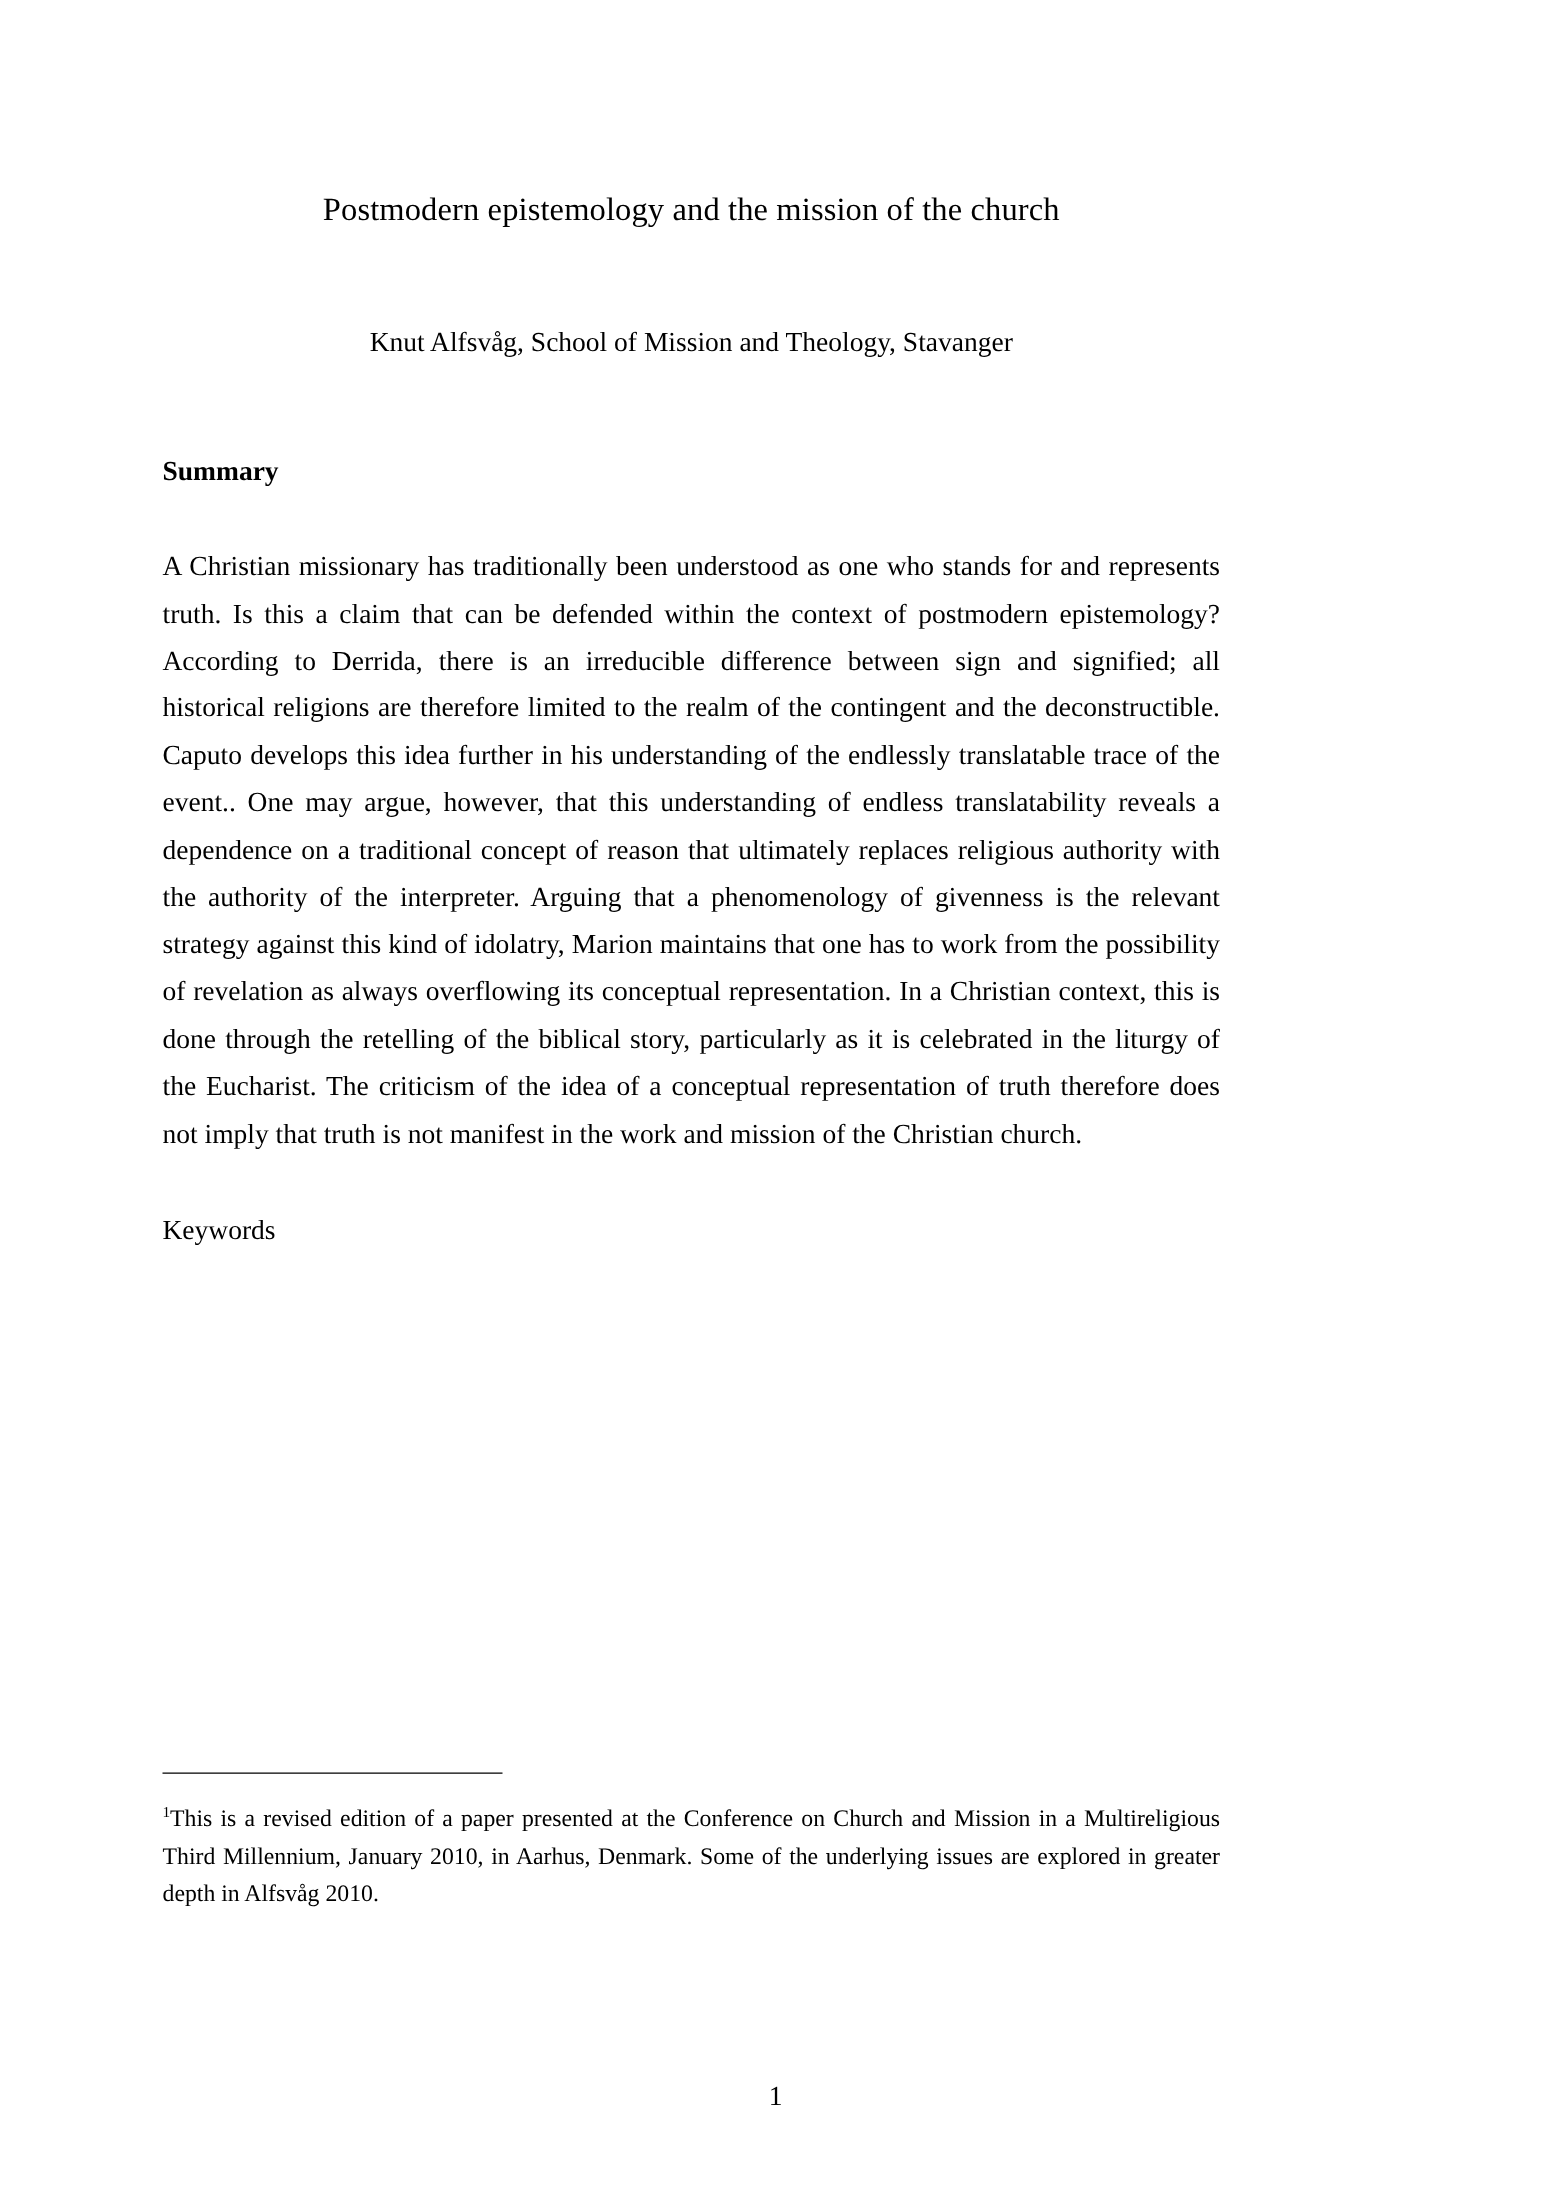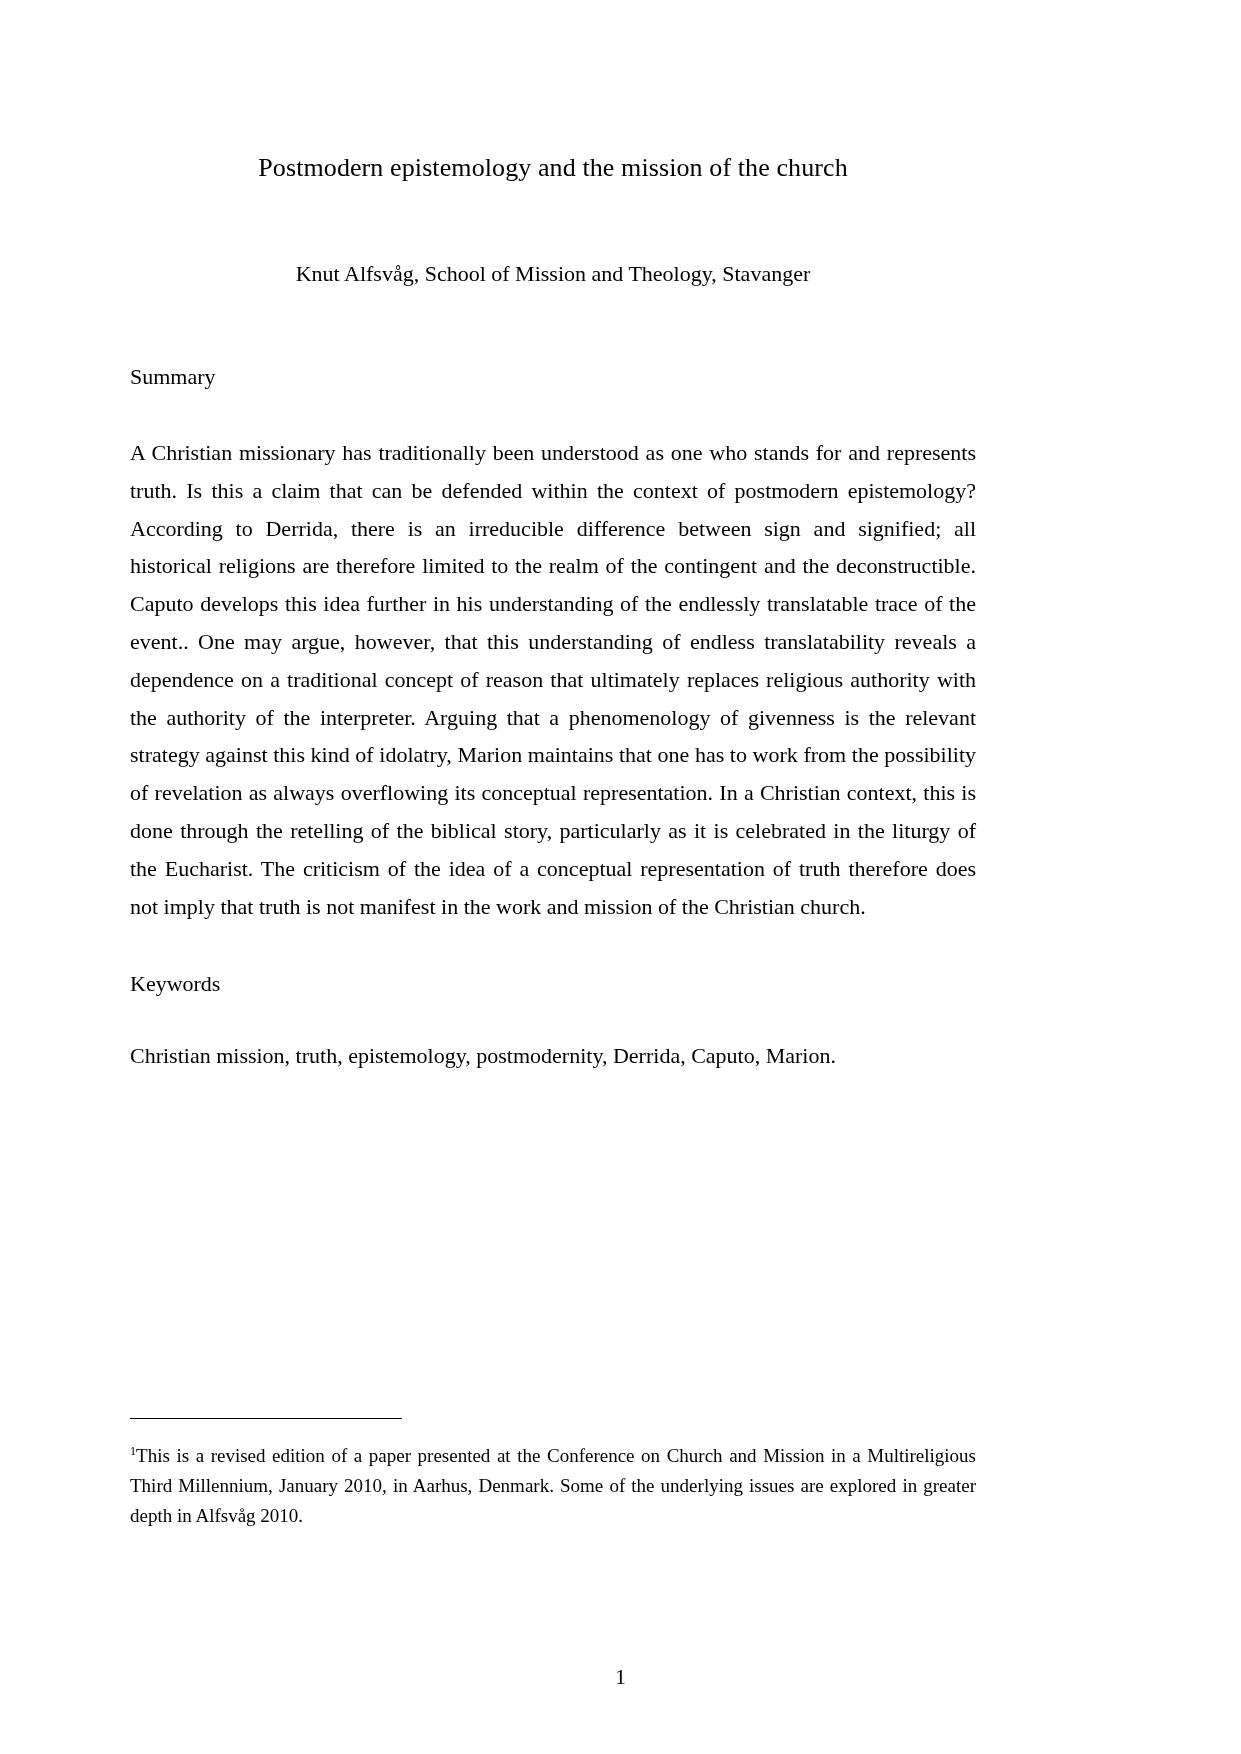--- a/index.html
+++ b/index.html
@@ -50,21 +50,21 @@
     line-height: 1.2;
   }
 
   .section-label {
     font-size: 22px;
     margin: 0;
     line-height: 1.2;
     text-align: left;
   }
 
-  .pad-summary { padding-top: 60px; }
+  .pad-summary { padding-top: 60px; font-weight: bold; }
   .pad-abstract { padding-top: 44px; }
   .pad-keywords-label { padding-top: 46px; }
   .pad-keywords-list { padding-top: 45px; }
   .pad-heading { padding-top: 45px; }
   .pad-intro-body { padding-top: 42px; }
 
   p.body-text {
     font-size: 22px;
     line-height: 37.8px;
     margin: 0;
@@ -131,21 +131,20 @@
     <h1 class="doc-title">Postmodern epistemology and the mission of the church</h1>
 
     <p class="author-line">Knut Alfsvåg, School of Mission and Theology, Stavanger</p>
 
     <p class="section-label pad-summary">Summary</p>
 
     <p class="body-text pad-abstract">A Christian missionary has traditionally been understood as one who stands for and represents truth. Is this a claim that can be defended within the context of postmodern epistemology? According to Derrida, there is an irreducible difference between sign and signified; all historical religions are therefore limited to the realm of the contingent and the deconstructible. Caputo develops this idea further in his understanding of the endlessly translatable trace of the event.. One may argue, however, that this understanding of endless translatability reveals a dependence on a traditional concept of reason that ultimately replaces religious authority with the authority of the interpreter. Arguing that a phenomenology of givenness is the relevant strategy against this kind of idolatry, Marion maintains that one has to work from the possibility of revelation as always overflowing its conceptual representation. In a Christian context, this is done through the retelling of the biblical story, particularly as it is celebrated in the liturgy of the Eucharist. The criticism of the idea of a conceptual representation of truth therefore does not imply that truth is not manifest in the work and mission of the Christian church.</p>
 
     <p class="section-label pad-keywords-label">Keywords</p>
 
-    <p class="section-label pad-keywords-list">Christian mission, truth, epistemology, postmodernity, Derrida, Caputo, Marion.</p>
 
 
 
   </div>
 
   <div class="footnote-area">
     <hr class="footnote-rule">
     <p class="footnote-text">
       <sup>1</sup><span>This is a revised edition of a paper presented at the Conference on Church and Mission in a Multireligious Third Millennium, January 2010, in Aarhus, Denmark. Some of the underlying issues are explored in greater depth in Alfsvåg 2010.</span>
     </p>

